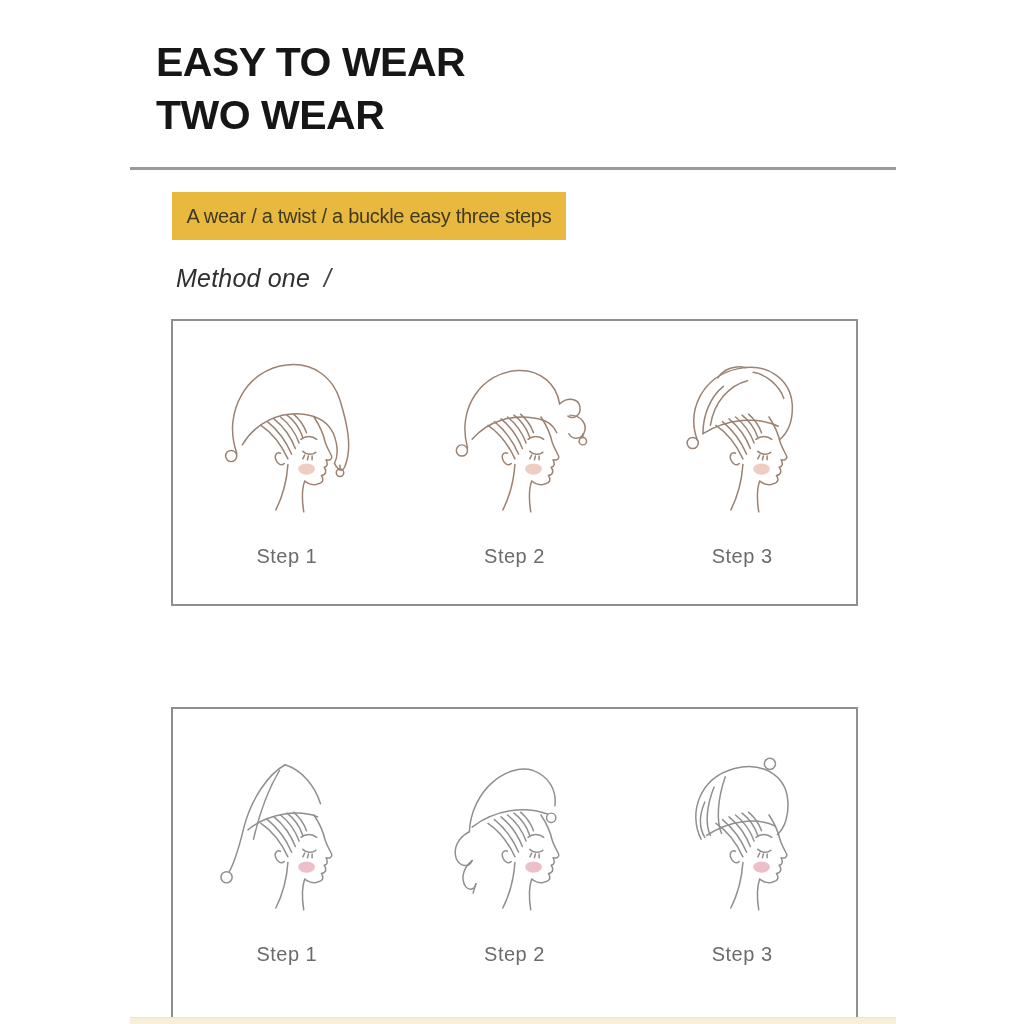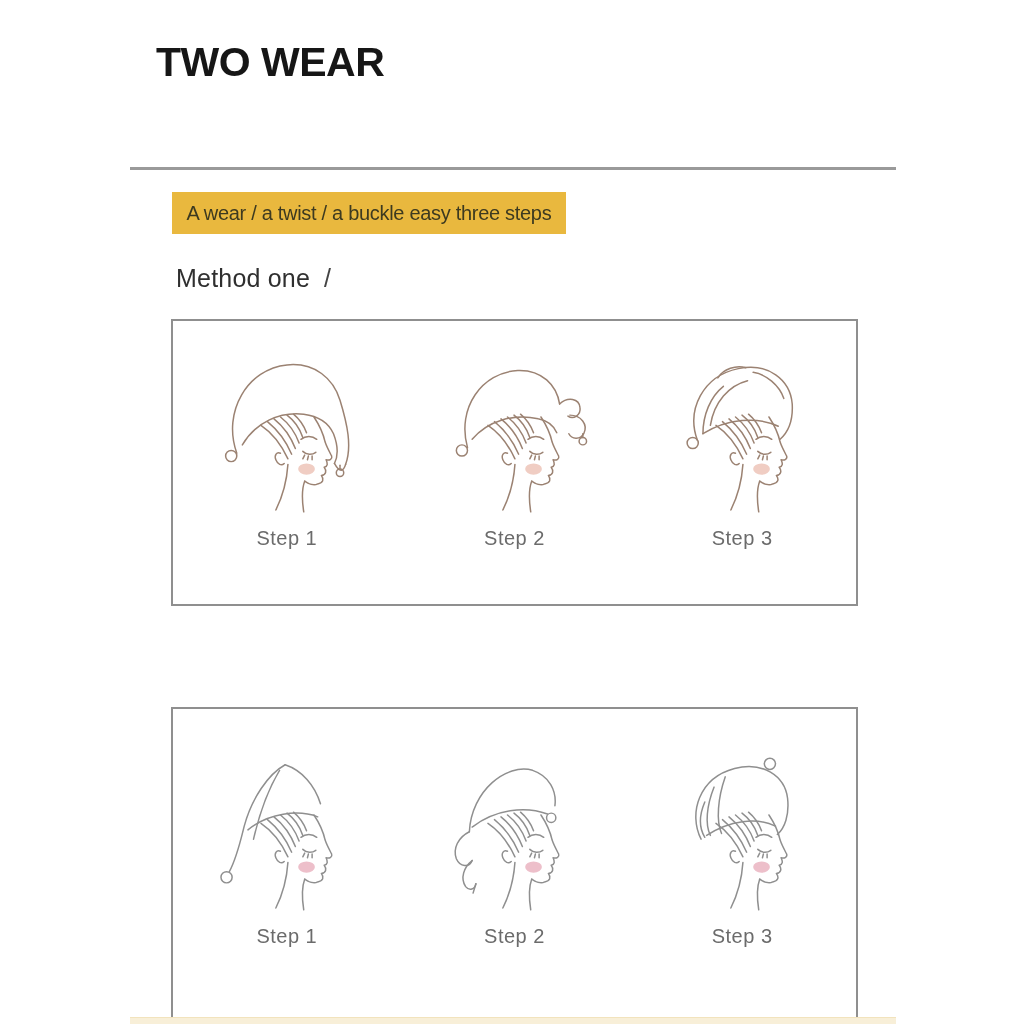--- a/index.html
+++ b/index.html
@@ -14,43 +14,43 @@
     font-size:41px;font-weight:bold;color:#161616;
     line-height:53px;letter-spacing:-0.5px;
   }
 
   .divider{
     position:absolute;left:130px;top:167px;width:766px;height:3px;
     background:#9a9a9a;
   }
 
   .highlight-bar{
-    position:absolute;left:172px;top:192px;width:394px;height:42px;
+    position:absolute;left:172px;top:192px;width:394px;height:48px;
     background:#e9b83e;display:flex;align-items:center;justify-content:center;
   }
   .highlight-bar span{
     font-size:20px;color:#3d3a20;letter-spacing:-0.3px;
   }
 
   .method-label{
-    position:absolute;left:176px;font-size:25px;color:#2f2f2f;letter-spacing:0.2px;
+    position:absolute;left:176px;font-size:25px;color:#2f2f2f;letter-spacing:0.2px;font-style:italic;
   }
   .method-label .sep{margin-left:14px;font-weight:300;color:#444;}
   .method-one-label{top:264px;}
   .method-two-label{top:666px;}
 
   .step-box{
     position:absolute;left:171px;width:683px;background:#ffffff;
     border:2px solid #8f8f8f;display:flex;justify-content:space-around;
   }
   .box-one{top:319px;height:267px;padding-top:16px;box-sizing:content-box;}
   .box-two{top:707px;height:291px;padding-top:26px;box-sizing:content-box;}
 
   .step-col{
-    display:flex;flex-direction:column;align-items:center;width:215px;
+    display:flex;flex-direction:column;align-items:center;width:215px;gap:18px;
   }
   .step-col svg{width:200px;height:186px;display:block;}
   .step-label{
     margin-top:4px;font-size:20px;color:#6b6b6b;letter-spacing:0.5px;
   }
 
   .bottom-bar{
     position:absolute;left:130px;top:1017px;width:766px;height:7px;
     background:#f8efd8;border-top:1px solid #f2e3bd;
   }
@@ -58,20 +58,21 @@
   .blush{fill:var(--blush,#f0cdc3);stroke:none;}
   svg .art{fill:none;stroke:currentColor;stroke-width:1.6;
     stroke-linecap:round;stroke-linejoin:round;}
 </style>
 </head>
 <body>
 
 <div class="page">
 
   <div class="title">
+    <div>EASY TO WEAR</div>
     <div>TWO WEAR</div>
   </div>
 
   <div class="divider"></div>
 
   <div class="highlight-bar">
     <span>A wear / a twist / a buckle easy three steps</span>
   </div>
 
   <div class="method-label method-one-label">

